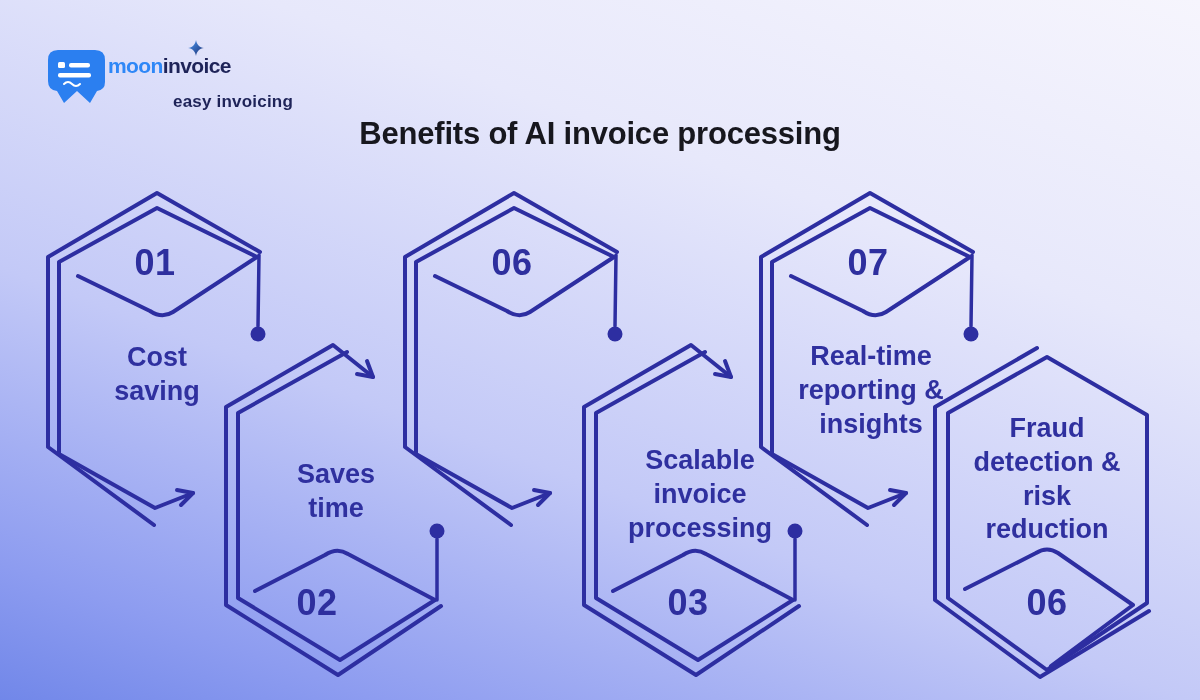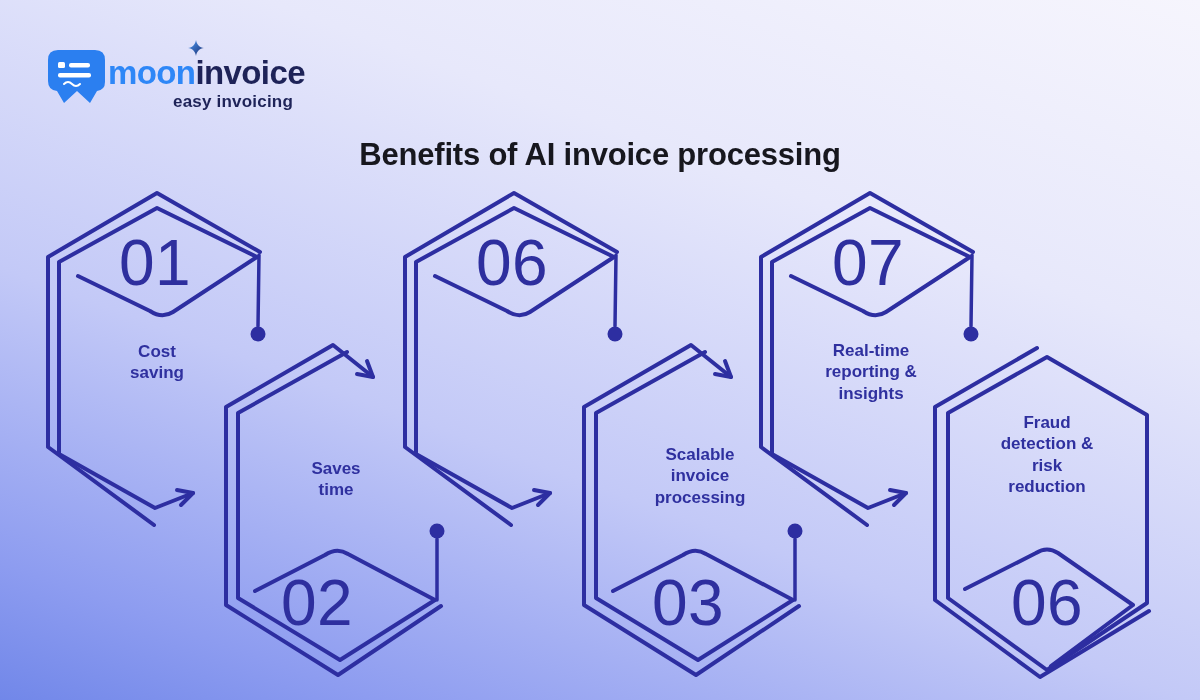--- a/index.html
+++ b/index.html
@@ -6,38 +6,38 @@
   body{
     width:1200px;height:700px;overflow:hidden;
     font-family:"Liberation Sans", sans-serif;
     background:linear-gradient(200deg,#f6f5fd 0%,#e7e8fb 30%,#c3c9f7 62%,#8d9cf0 88%,#7187e9 100%);
     position:relative;
   }
   .stage{position:absolute;inset:0;}
   
   .logo{position:absolute;left:48px;top:48px;width:260px;height:62px;}
   .logo .doc{position:absolute;left:0;top:2px;}
-  .brand{position:absolute;left:60px;top:6px;font-size:33px;font-weight:700;letter-spacing:-0.6px;white-space:nowrap;}
+  .brand{position:absolute;left:60px;top:6px;font-size:21px;font-weight:700;letter-spacing:-0.6px;white-space:nowrap;}
   .brand .b1{color:#2e87f7;}
   .brand .b2{color:#1e2358;}
   .sparkle{position:absolute;left:140px;top:-8px;}
   .tagline{position:absolute;left:48px;top:44px;width:197px;text-align:right;font-size:17px;font-weight:700;color:#1e2358;letter-spacing:0.2px;}
   
   .title{position:absolute;left:0;top:116px;width:1200px;text-align:center;
-    font-size:31px;font-weight:700;color:#17171e;letter-spacing:-0.2px;margin-top:21px;}
+    font-size:31px;font-weight:700;color:#17171e;letter-spacing:-0.2px;}
   
   svg.art{position:absolute;left:0;top:0;}
   .ln{fill:none;stroke:#2d2ea1;stroke-width:4;stroke-linecap:round;stroke-linejoin:round;}
   .pin{stroke-width:3.5;}
   .dotf{fill:#2d2ea1;stroke:none;}
   
   .num{position:absolute;transform:translate(-50%,-50%);
-    font-size:64px;font-weight:400;color:#2e2f9e;letter-spacing:0.5px;white-space:nowrap;}
+    font-size:36px;font-weight:700;color:#2e2f9e;letter-spacing:0.5px;white-space:nowrap;}
   .lbl{position:absolute;transform:translateX(-50%);text-align:center;
-    font-size:17px;font-weight:700;line-height:1.25;color:#2f309f;white-space:pre-line;}
+    font-size:27px;font-weight:700;line-height:1.25;color:#2f309f;white-space:pre-line;}
 </style>
 </head>
 <body>
 
 <div class="stage">
 
   <div class="logo">
     <svg class="doc" width="58" height="54" viewBox="0 0 58 54">
       <path fill="#2b7ff0" d="M10,0 H47 Q57,0 57,10 V32 Q57,40 49,41 L42,53 L29,41 L16,53 L9,41 Q0,40 0,31 V10 Q0,0 10,0 Z"></path>
       <rect x="10" y="12" width="7" height="6" rx="1.5" fill="#ffffff"></rect>

